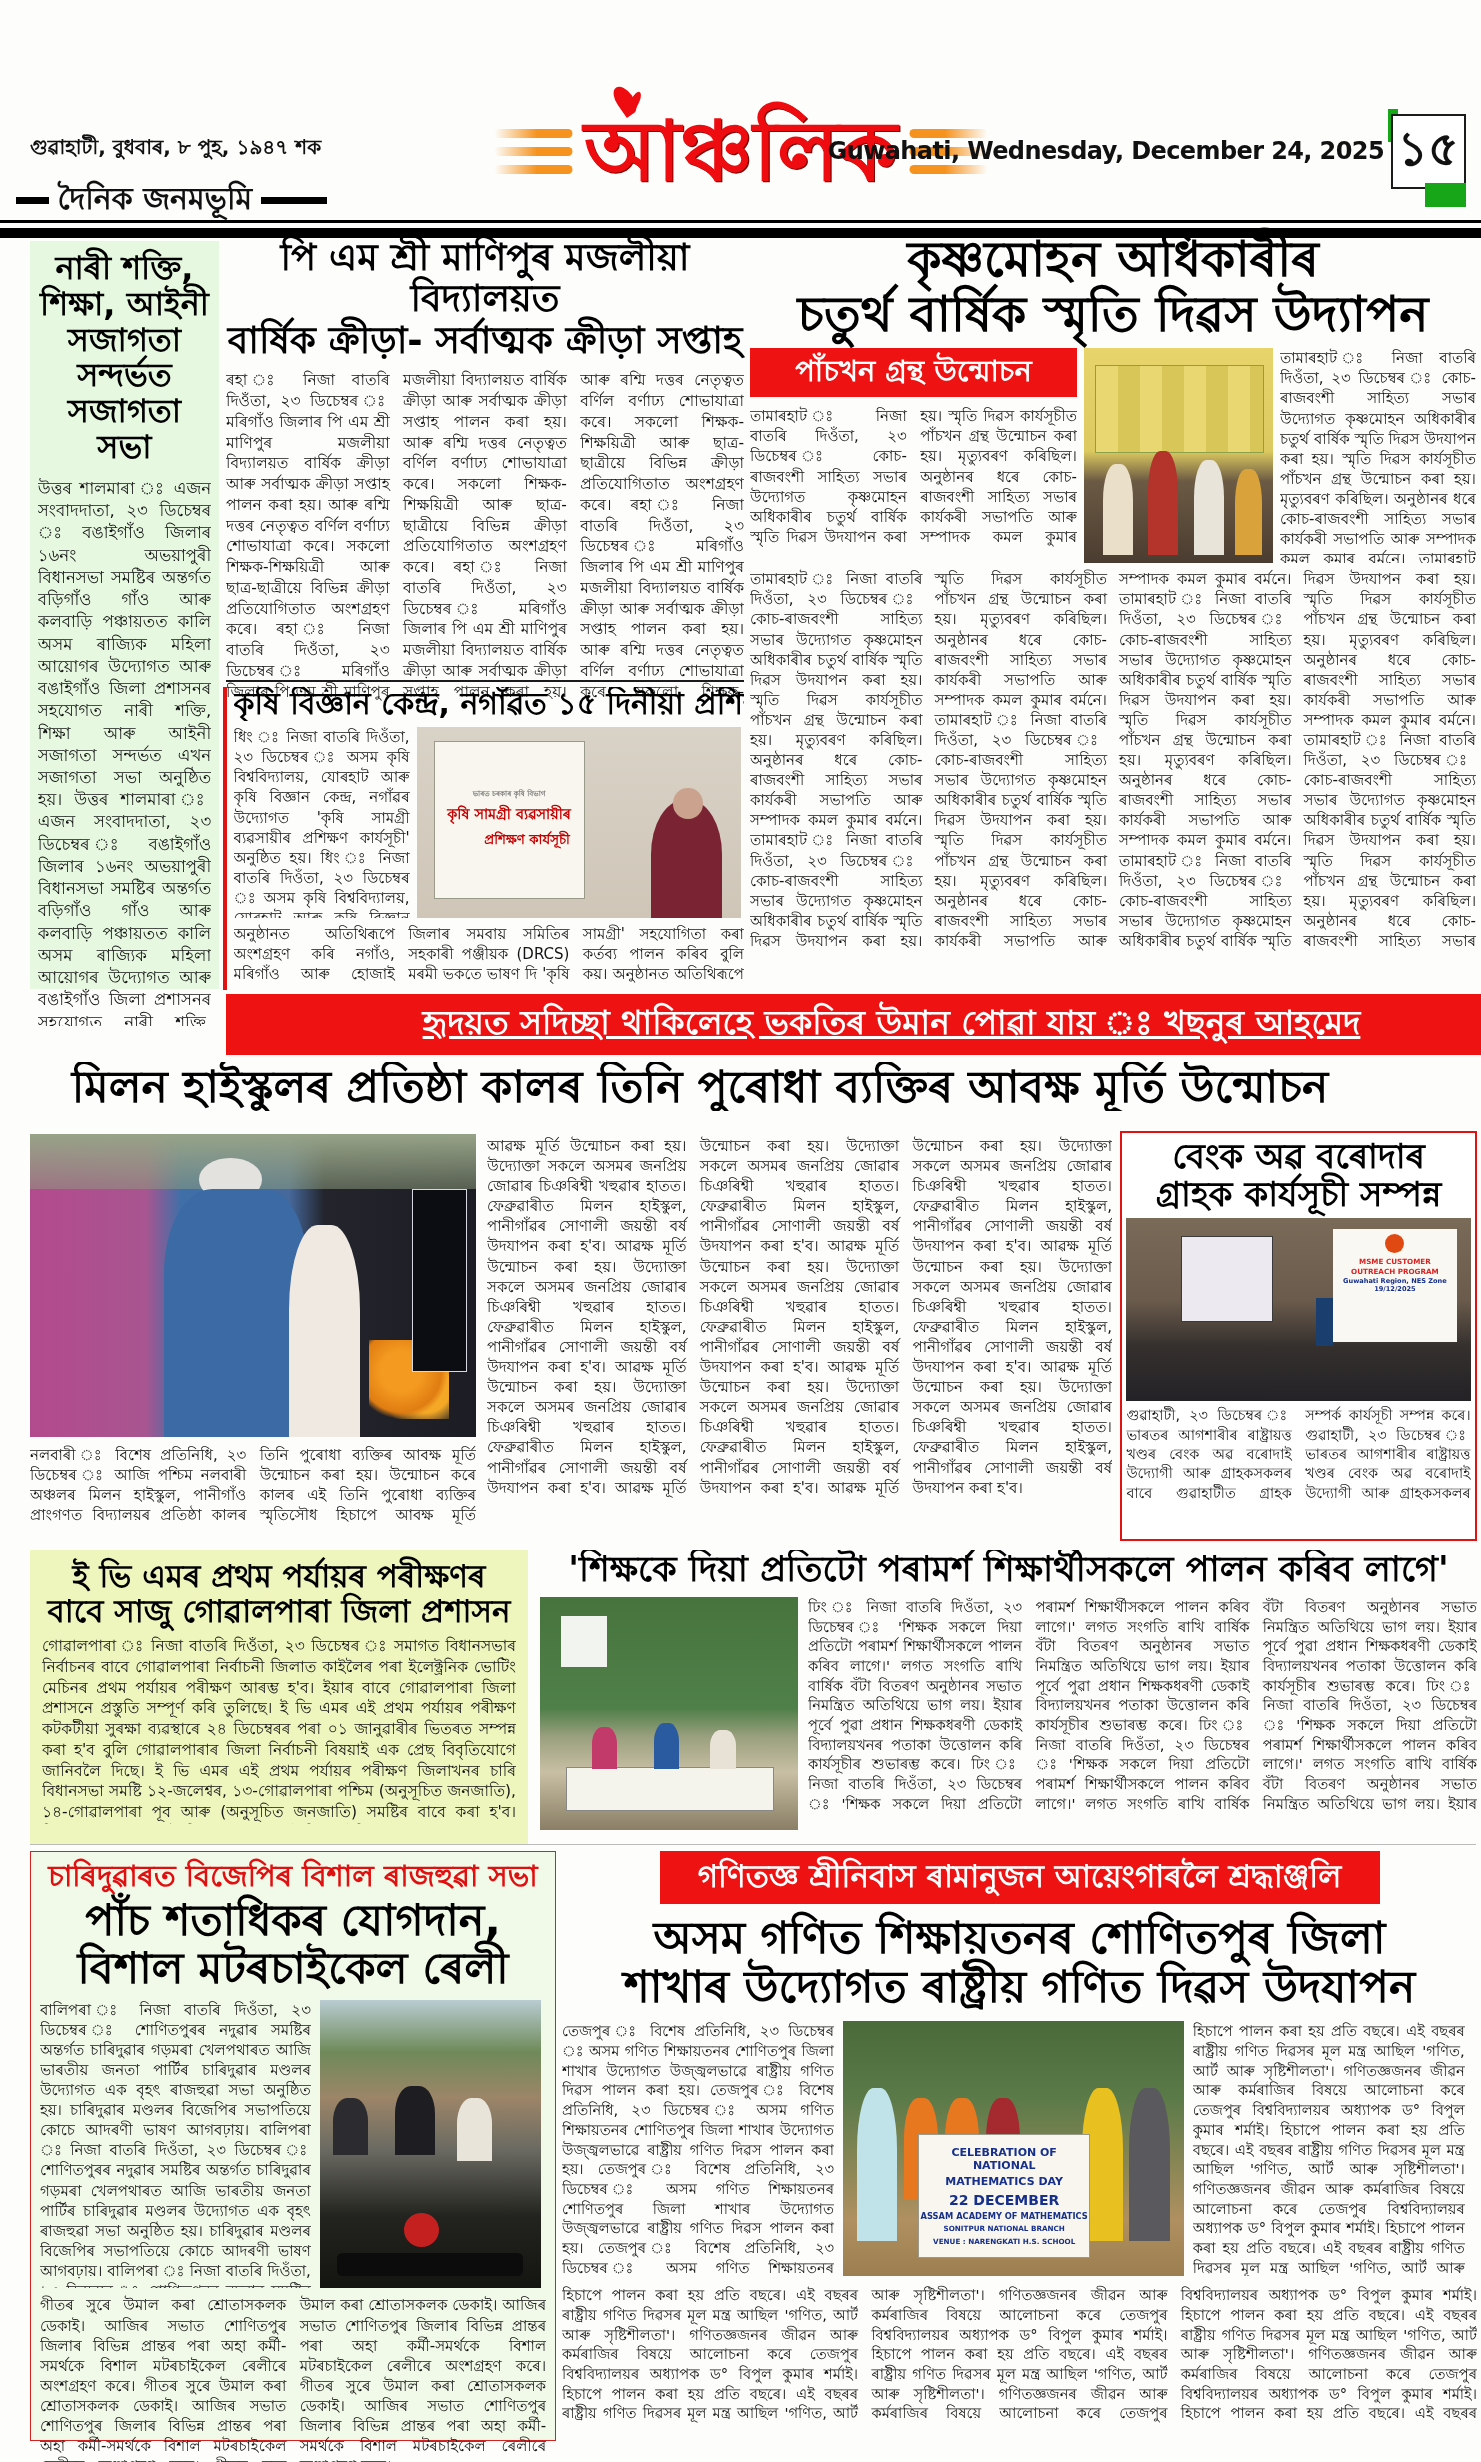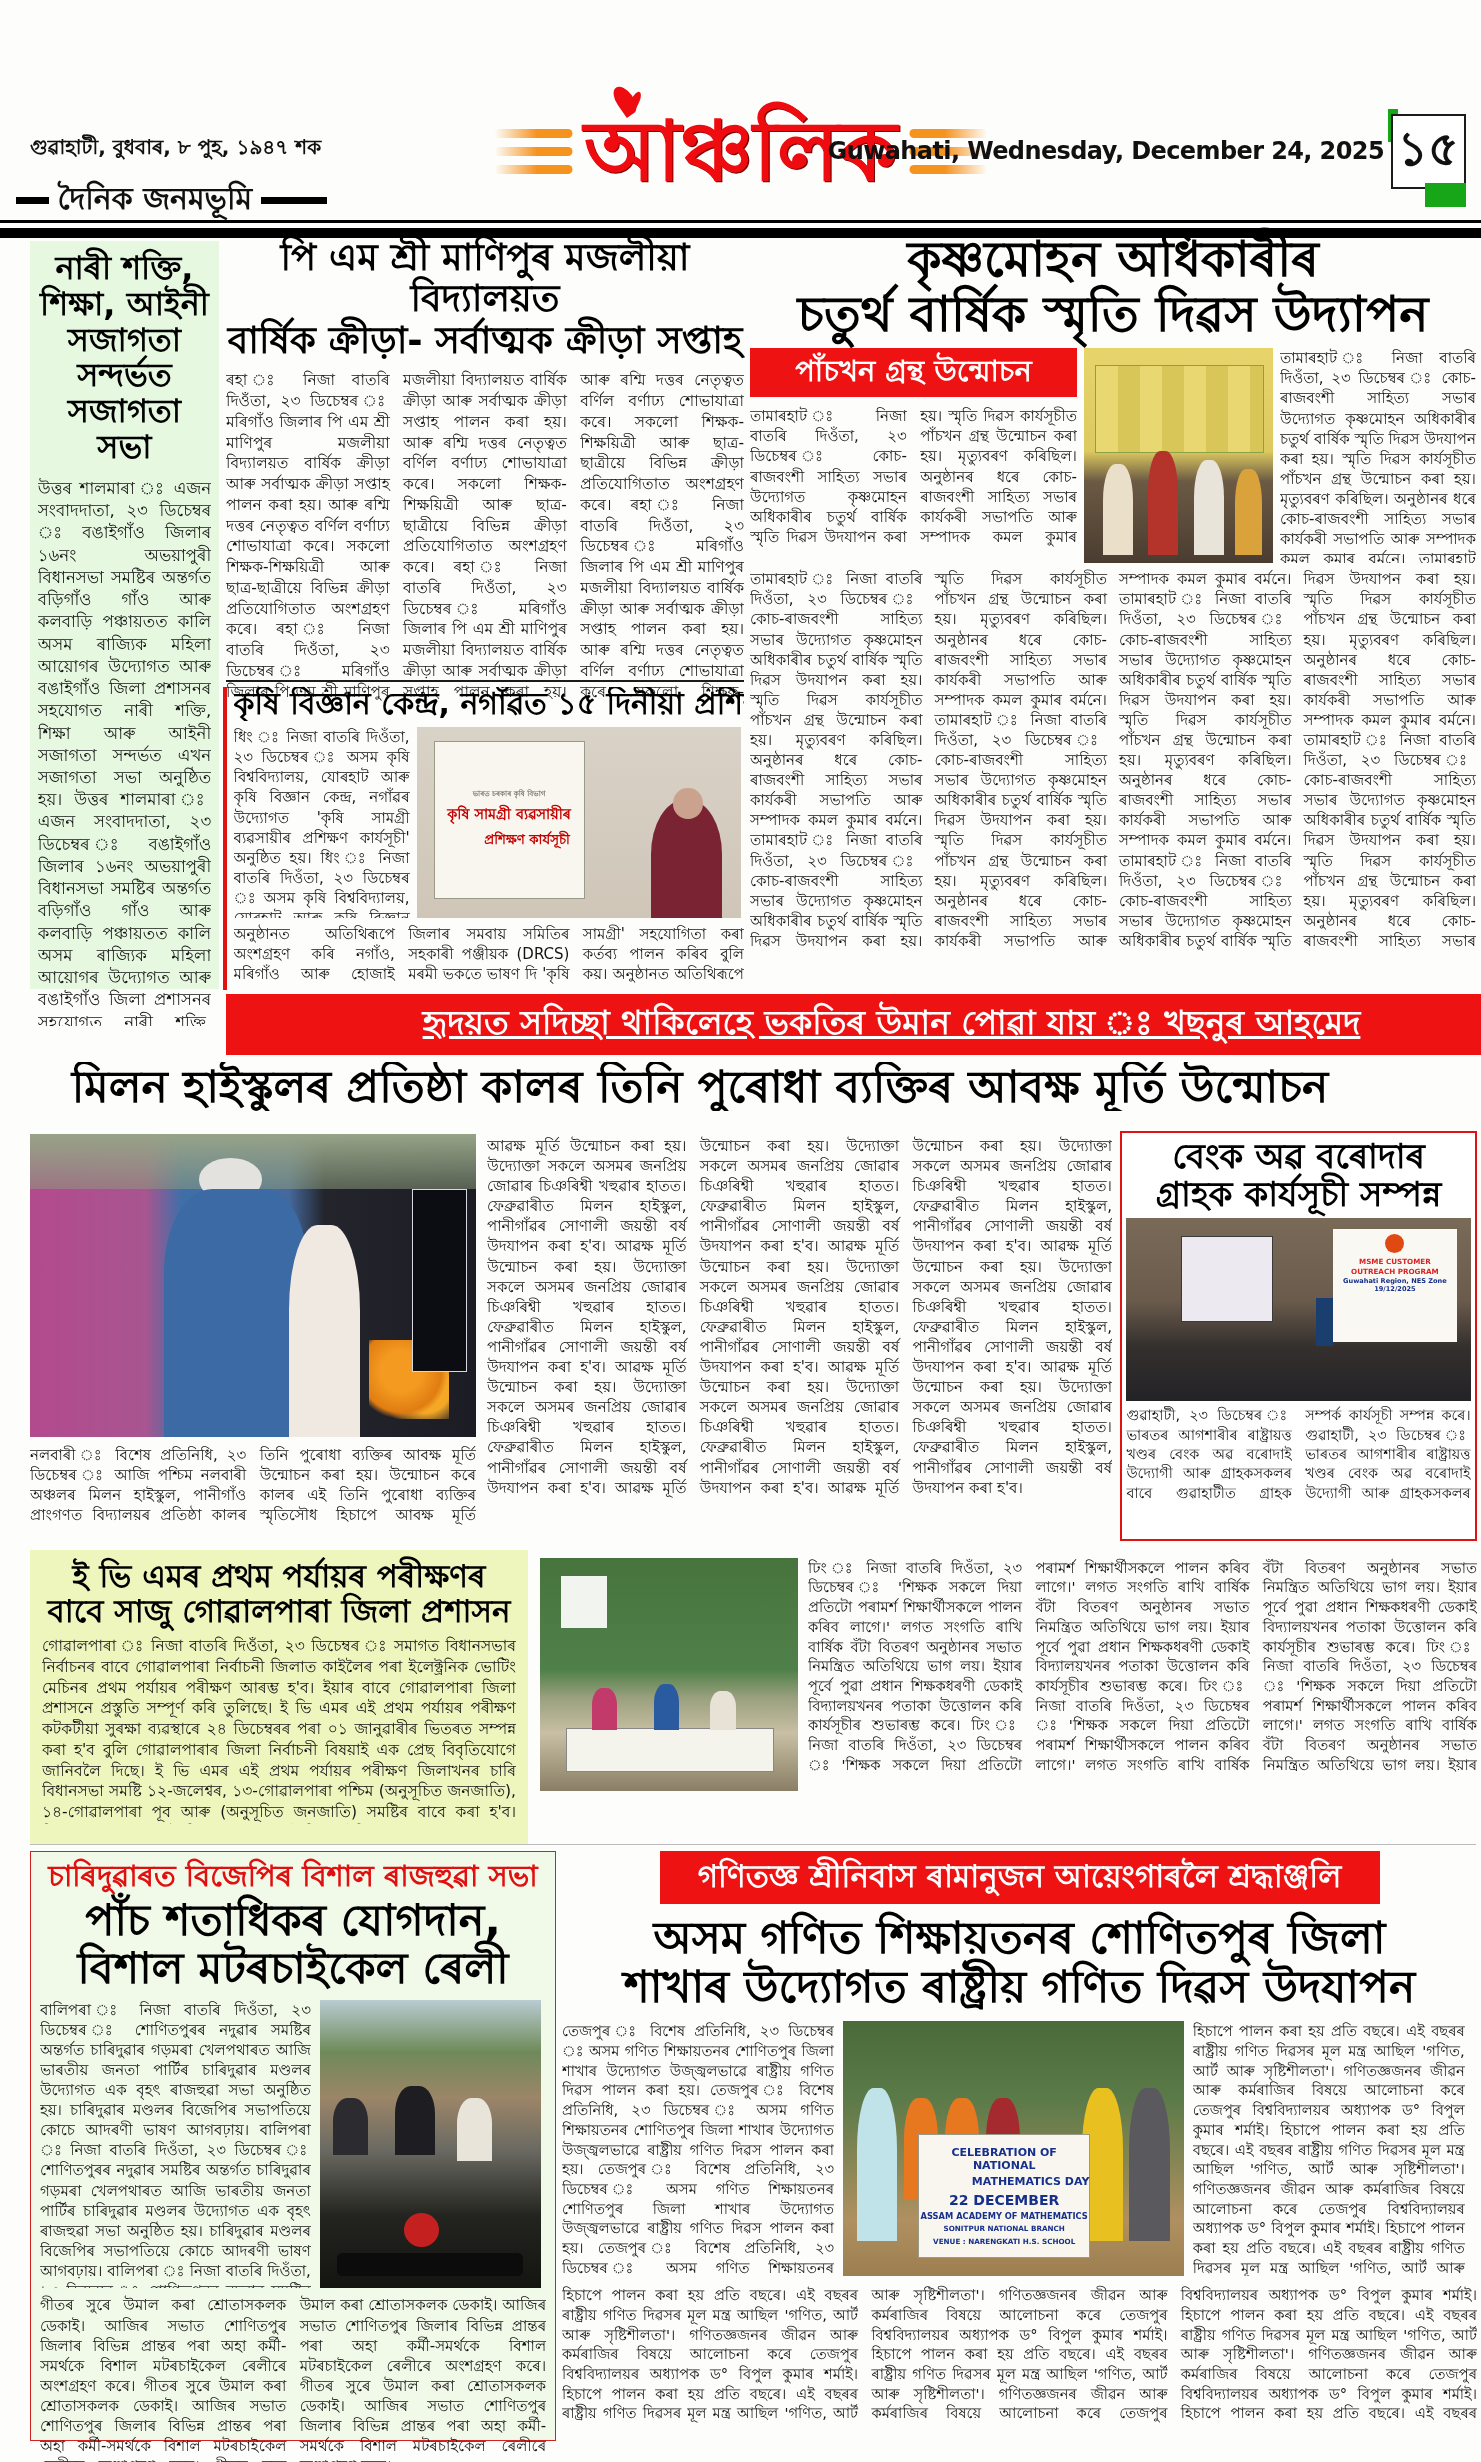--- a/index.html
+++ b/index.html
@@ -177,20 +177,21 @@
 
   <div class="abs" style="left:30px;top:1550px;width:498px;height:295px;background:#eef5bd;padding:8.9px 12px;box-sizing:border-box;">
     <div class="hl" style="font-size:31px;">
       <div>ই ভি এমৰ প্ৰথম পৰ্যায়ৰ পৰীক্ষণৰ</div>
       <div>বাবে সাজু গোৱালপাৰা জিলা প্ৰশাসন</div>
     </div>
     <div class="jtext" style="margin-top:7.8px;font-size:15.5px;height:188px;">গোৱালপাৰা ঃ নিজা বাতৰি দিওঁতা, ২৩ ডিচেম্বৰ ঃ সমাগত বিধানসভাৰ নিৰ্বাচনৰ বাবে গোৱালপাৰা নিৰ্বাচনী জিলাত কাইলৈৰ পৰা ইলেক্ট্ৰনিক ভোটিং মেচিনৰ প্ৰথম পৰ্যায়ৰ পৰীক্ষণ আৰম্ভ হ'ব। ইয়াৰ বাবে গোৱালপাৰা জিলা প্ৰশাসনে প্ৰস্তুতি সম্পূৰ্ণ কৰি তুলিছে। ই ভি এমৰ এই প্ৰথম পৰ্যায়ৰ পৰীক্ষণ কটকটীয়া সুৰক্ষা ব্যৱস্থাৰে ২৪ ডিচেম্বৰৰ পৰা ০১ জানুৱাৰীৰ ভিতৰত সম্পন্ন কৰা হ'ব বুলি গোৱালপাৰাৰ জিলা নিৰ্বাচনী বিষয়াই এক প্ৰেছ বিবৃতিযোগে জানিবলৈ দিছে। ই ভি এমৰ এই প্ৰথম পৰ্যায়ৰ পৰীক্ষণ জিলাখনৰ চাৰি বিধানসভা সমষ্টি ১২-জলেশ্বৰ, ১৩-গোৱালপাৰা পশ্চিম (অনুসূচিত জনজাতি), ১৪-গোৱালপাৰা পূব আৰু (অনুসূচিত জনজাতি) সমষ্টিৰ বাবে কৰা হ'ব। জিলাখনত থকা ৰাজনৈতিক দলসমূহক এই বিষয়ে ইতি</div>
   </div>
 
   <div class="abs" style="left:540px;top:1550px;width:937px;">
+    <div class="hl nowrap" style="font-size:35px;">'শিক্ষকে দিয়া প্ৰতিটো পৰামৰ্শ শিক্ষাৰ্থীসকলে পালন কৰিব লাগে'</div>
     <div style="display:flex;gap:10px;margin-top:7.8px;">
       <div class="photo" style="width:258px;height:233px;background:linear-gradient(180deg,#47743c 0%,#50804a 48%,#9aa07e 60%,#c8bfa4 75%,#8a7f66 100%);">
         <div class="ib" style="left:8%;top:8%;width:18%;height:22%;background:#f2f4f0;"></div>
         <div class="ib" style="left:10%;bottom:8%;width:80%;height:18%;background:#f4f4ec;border:1.1px solid #888;"></div>
         <div class="ib" style="left:20%;bottom:26%;width:10%;height:18%;background:#c23a6a;border-radius:40% 40% 0 0;"></div>
         <div class="ib" style="left:44%;bottom:26%;width:10%;height:20%;background:#2a5aa0;border-radius:40% 40% 0 0;"></div>
         <div class="ib" style="left:66%;bottom:26%;width:10%;height:17%;background:#e8e2d6;border-radius:40% 40% 0 0;"></div>
       </div>
       <div class="jtext cols3" style="width:669px;height:233px;font-size:14.7px;">ঢিং ঃ নিজা বাতৰি দিওঁতা, ২৩ ডিচেম্বৰ ঃ 'শিক্ষক সকলে দিয়া প্ৰতিটো পৰামৰ্শ শিক্ষাৰ্থীসকলে পালন কৰিব লাগে।' লগত সংগতি ৰাখি বাৰ্ষিক বঁটা বিতৰণ অনুষ্ঠানৰ সভাত নিমন্ত্ৰিত অতিথিয়ে ভাগ লয়। ইয়াৰ পূৰ্বে পুৱা প্ৰধান শিক্ষকধৰণী ডেকাই বিদ্যালয়খনৰ পতাকা উত্তোলন কৰি কাৰ্যসূচীৰ শুভাৰম্ভ কৰে। ঢিং ঃ নিজা বাতৰি দিওঁতা, ২৩ ডিচেম্বৰ ঃ 'শিক্ষক সকলে দিয়া প্ৰতিটো পৰামৰ্শ শিক্ষাৰ্থীসকলে পালন কৰিব লাগে।' লগত সংগতি ৰাখি বাৰ্ষিক বঁটা বিতৰণ অনুষ্ঠানৰ সভাত নিমন্ত্ৰিত অতিথিয়ে ভাগ লয়। ইয়াৰ পূৰ্বে পুৱা প্ৰধান শিক্ষকধৰণী ডেকাই বিদ্যালয়খনৰ পতাকা উত্তোলন কৰি কাৰ্যসূচীৰ শুভাৰম্ভ কৰে। ঢিং ঃ নিজা বাতৰি দিওঁতা, ২৩ ডিচেম্বৰ ঃ 'শিক্ষক সকলে দিয়া প্ৰতিটো পৰামৰ্শ শিক্ষাৰ্থীসকলে পালন কৰিব লাগে।' লগত সংগতি ৰাখি বাৰ্ষিক বঁটা বিতৰণ অনুষ্ঠানৰ সভাত নিমন্ত্ৰিত অতিথিয়ে ভাগ লয়। ইয়াৰ পূৰ্বে পুৱা প্ৰধান শিক্ষকধৰণী ডেকাই বিদ্যালয়খনৰ পতাকা উত্তোলন কৰি কাৰ্যসূচীৰ শুভাৰম্ভ কৰে। ঢিং ঃ নিজা বাতৰি দিওঁতা, ২৩ ডিচেম্বৰ ঃ 'শিক্ষক সকলে দিয়া প্ৰতিটো পৰামৰ্শ শিক্ষাৰ্থীসকলে পালন কৰিব লাগে।' লগত সংগতি ৰাখি বাৰ্ষিক বঁটা বিতৰণ অনুষ্ঠানৰ সভাত নিমন্ত্ৰিত অতিথিয়ে ভাগ লয়। ইয়াৰ পূৰ্বে পুৱা প্ৰধান শিক্ষকধৰণী ডেকাই বিদ্যালয়খনৰ পতাকা উত্তোলন কৰি কাৰ্যসূচীৰ শুভাৰম্ভ কৰে। ঢিং ঃ নিজা বাতৰি দিওঁতা, ২৩ ডিচেম্বৰ ঃ 'শিক্ষক সকলে দিয়া প্ৰতিটো পৰামৰ্শ শিক্ষাৰ্থীসকলে পালন কৰিব লাগে।' লগত সংগতি ৰাখি বাৰ্ষিক বঁটা বিতৰণ অনুষ্ঠানৰ সভাত নিমন্ত্ৰিত অতিথিয়ে ভাগ লয়। ইয়াৰ পূৰ্বে পুৱা প্ৰধান শিক্ষকধৰণী ডেকাই বিদ্যালয়খনৰ পতাকা উত্তোলন কৰি কাৰ্যসূচীৰ শুভাৰম্ভ কৰে। ঢিং ঃ নিজা বাতৰি দিওঁতা, ২৩ ডিচেম্বৰ ঃ 'শিক্ষক সকলে দিয়া প্ৰতিটো পৰামৰ্শ শিক্ষাৰ্থীসকলে পালন কৰিব লাগে।' লগত সংগতি ৰাখি বাৰ্ষিক বঁটা বিতৰণ অনুষ্ঠানৰ সভাত নিমন্ত্ৰিত অতিথিয়ে ভাগ লয়। ইয়াৰ পূৰ্বে পুৱা প্ৰধান শিক্ষকধৰণী ডেকাই বিদ্যালয়খনৰ পতাকা উত্তোলন কৰি কাৰ্যসূচীৰ শুভাৰম্ভ কৰে। ঢিং ঃ নিজা বাতৰি দিওঁতা, ২৩ ডিচেম্বৰ ঃ 'শিক্ষক সকলে দিয়া প্ৰতিটো পৰামৰ্শ শিক্ষাৰ্থীসকলে পালন কৰিব লাগে।' লগত সংগতি ৰাখি বাৰ্ষিক বঁটা বিতৰণ অনুষ্ঠানৰ সভাত নিমন্ত্ৰিত অতিথিয়ে ভাগ লয়। ইয়াৰ পূৰ্বে পুৱা প্ৰধান শিক্ষকধৰণী ডেকাই বিদ্যালয়খনৰ পতাকা উত্তোলন কৰি কাৰ্যসূচীৰ শুভাৰম্ভ কৰে।</div>
     </div>
@@ -227,21 +228,21 @@
       <div class="jtext" style="width:272px;height:255px;font-size:14.7px;">তেজপুৰ ঃ বিশেষ প্ৰতিনিধি, ২৩ ডিচেম্বৰ ঃ অসম গণিত শিক্ষায়তনৰ শোণিতপুৰ জিলা শাখাৰ উদ্যোগত উজ্জ্বলভাৱে ৰাষ্ট্ৰীয় গণিত দিৱস পালন কৰা হয়। তেজপুৰ ঃ বিশেষ প্ৰতিনিধি, ২৩ ডিচেম্বৰ ঃ অসম গণিত শিক্ষায়তনৰ শোণিতপুৰ জিলা শাখাৰ উদ্যোগত উজ্জ্বলভাৱে ৰাষ্ট্ৰীয় গণিত দিৱস পালন কৰা হয়। তেজপুৰ ঃ বিশেষ প্ৰতিনিধি, ২৩ ডিচেম্বৰ ঃ অসম গণিত শিক্ষায়তনৰ শোণিতপুৰ জিলা শাখাৰ উদ্যোগত উজ্জ্বলভাৱে ৰাষ্ট্ৰীয় গণিত দিৱস পালন কৰা হয়। তেজপুৰ ঃ বিশেষ প্ৰতিনিধি, ২৩ ডিচেম্বৰ ঃ অসম গণিত শিক্ষায়তনৰ শোণিতপুৰ জিলা শাখাৰ উদ্যোগত উজ্জ্বলভাৱে ৰাষ্ট্ৰীয় গণিত দিৱস পালন কৰা হয়।</div>
       <div class="photo" style="width:341px;height:255px;background:linear-gradient(180deg,#4a6a3a 0%,#5a7a48 30%,#b09060 78%,#9c7e50 100%);">
         <div class="ib" style="left:4%;top:26%;width:12%;height:60%;background:#bfe3e8;border-radius:40% 40% 0 0;"></div>
         <div class="ib" style="left:18%;top:30%;width:10%;height:40%;background:#e87820;border-radius:40% 40% 0 0;"></div>
         <div class="ib" style="left:30%;top:30%;width:10%;height:40%;background:#e87820;border-radius:40% 40% 0 0;"></div>
         <div class="ib" style="left:42%;top:30%;width:10%;height:40%;background:#a42a30;border-radius:40% 40% 0 0;"></div>
         <div class="ib" style="right:18%;top:26%;width:12%;height:60%;background:#e8c020;border-radius:40% 40% 0 0;"></div>
         <div class="ib" style="right:4%;top:26%;width:12%;height:60%;background:#5a5a5e;border-radius:40% 40% 0 0;"></div>
         <div class="ib cap-banner" style="left:22%;top:44%;width:50%;height:48%;">
           <div style="font-size:11px;">CELEBRATION OF NATIONAL</div>
-          <div style="font-size:11px;text-align:right;">MATHEMATICS DAY</div>
+          <div style="font-size:11px;">MATHEMATICS DAY</div>
           <div style="font-size:14px;">22 DECEMBER</div>
           <div style="font-size:8.3px;">ASSAM ACADEMY OF MATHEMATICS</div>
           <div style="font-size:7.2px;">SONITPUR NATIONAL BRANCH</div>
           <div style="font-size:7.2px;">VENUE : NARENGKATI H.S. SCHOOL</div>
         </div>
       </div>
       <div class="jtext" style="width:272px;height:255px;font-size:14.7px;">হিচাপে পালন কৰা হয় প্ৰতি বছৰে। এই বছৰৰ ৰাষ্ট্ৰীয় গণিত দিৱসৰ মূল মন্ত্ৰ আছিল 'গণিত, আৰ্ট আৰু সৃষ্টিশীলতা'। গণিতজ্ঞজনৰ জীৱন আৰু কৰ্মৰাজিৰ বিষয়ে আলোচনা কৰে তেজপুৰ বিশ্ববিদ্যালয়ৰ অধ্যাপক ড° বিপুল কুমাৰ শৰ্মাই। হিচাপে পালন কৰা হয় প্ৰতি বছৰে। এই বছৰৰ ৰাষ্ট্ৰীয় গণিত দিৱসৰ মূল মন্ত্ৰ আছিল 'গণিত, আৰ্ট আৰু সৃষ্টিশীলতা'। গণিতজ্ঞজনৰ জীৱন আৰু কৰ্মৰাজিৰ বিষয়ে আলোচনা কৰে তেজপুৰ বিশ্ববিদ্যালয়ৰ অধ্যাপক ড° বিপুল কুমাৰ শৰ্মাই। হিচাপে পালন কৰা হয় প্ৰতি বছৰে। এই বছৰৰ ৰাষ্ট্ৰীয় গণিত দিৱসৰ মূল মন্ত্ৰ আছিল 'গণিত, আৰ্ট আৰু সৃষ্টিশীলতা'। গণিতজ্ঞজনৰ জীৱন আৰু কৰ্মৰাজিৰ বিষয়ে আলোচনা কৰে তেজপুৰ বিশ্ববিদ্যালয়ৰ অধ্যাপক ড° বিপুল কুমাৰ শৰ্মাই।</div>
     </div>
     <div class="jtext cols3" style="margin-top:8.9px;font-size:14.7px;height:138px;">হিচাপে পালন কৰা হয় প্ৰতি বছৰে। এই বছৰৰ ৰাষ্ট্ৰীয় গণিত দিৱসৰ মূল মন্ত্ৰ আছিল 'গণিত, আৰ্ট আৰু সৃষ্টিশীলতা'। গণিতজ্ঞজনৰ জীৱন আৰু কৰ্মৰাজিৰ বিষয়ে আলোচনা কৰে তেজপুৰ বিশ্ববিদ্যালয়ৰ অধ্যাপক ড° বিপুল কুমাৰ শৰ্মাই। হিচাপে পালন কৰা হয় প্ৰতি বছৰে। এই বছৰৰ ৰাষ্ট্ৰীয় গণিত দিৱসৰ মূল মন্ত্ৰ আছিল 'গণিত, আৰ্ট আৰু সৃষ্টিশীলতা'। গণিতজ্ঞজনৰ জীৱন আৰু কৰ্মৰাজিৰ বিষয়ে আলোচনা কৰে তেজপুৰ বিশ্ববিদ্যালয়ৰ অধ্যাপক ড° বিপুল কুমাৰ শৰ্মাই। হিচাপে পালন কৰা হয় প্ৰতি বছৰে। এই বছৰৰ ৰাষ্ট্ৰীয় গণিত দিৱসৰ মূল মন্ত্ৰ আছিল 'গণিত, আৰ্ট আৰু সৃষ্টিশীলতা'। গণিতজ্ঞজনৰ জীৱন আৰু কৰ্মৰাজিৰ বিষয়ে আলোচনা কৰে তেজপুৰ বিশ্ববিদ্যালয়ৰ অধ্যাপক ড° বিপুল কুমাৰ শৰ্মাই। হিচাপে পালন কৰা হয় প্ৰতি বছৰে। এই বছৰৰ ৰাষ্ট্ৰীয় গণিত দিৱসৰ মূল মন্ত্ৰ আছিল 'গণিত, আৰ্ট আৰু সৃষ্টিশীলতা'। গণিতজ্ঞজনৰ জীৱন আৰু কৰ্মৰাজিৰ বিষয়ে আলোচনা কৰে তেজপুৰ বিশ্ববিদ্যালয়ৰ অধ্যাপক ড° বিপুল কুমাৰ শৰ্মাই। হিচাপে পালন কৰা হয় প্ৰতি বছৰে। এই বছৰৰ ৰাষ্ট্ৰীয় গণিত দিৱসৰ মূল মন্ত্ৰ আছিল 'গণিত, আৰ্ট আৰু সৃষ্টিশীলতা'। গণিতজ্ঞজনৰ জীৱন আৰু কৰ্মৰাজিৰ বিষয়ে আলোচনা কৰে তেজপুৰ বিশ্ববিদ্যালয়ৰ অধ্যাপক ড° বিপুল কুমাৰ শৰ্মাই।</div>
   </div>

